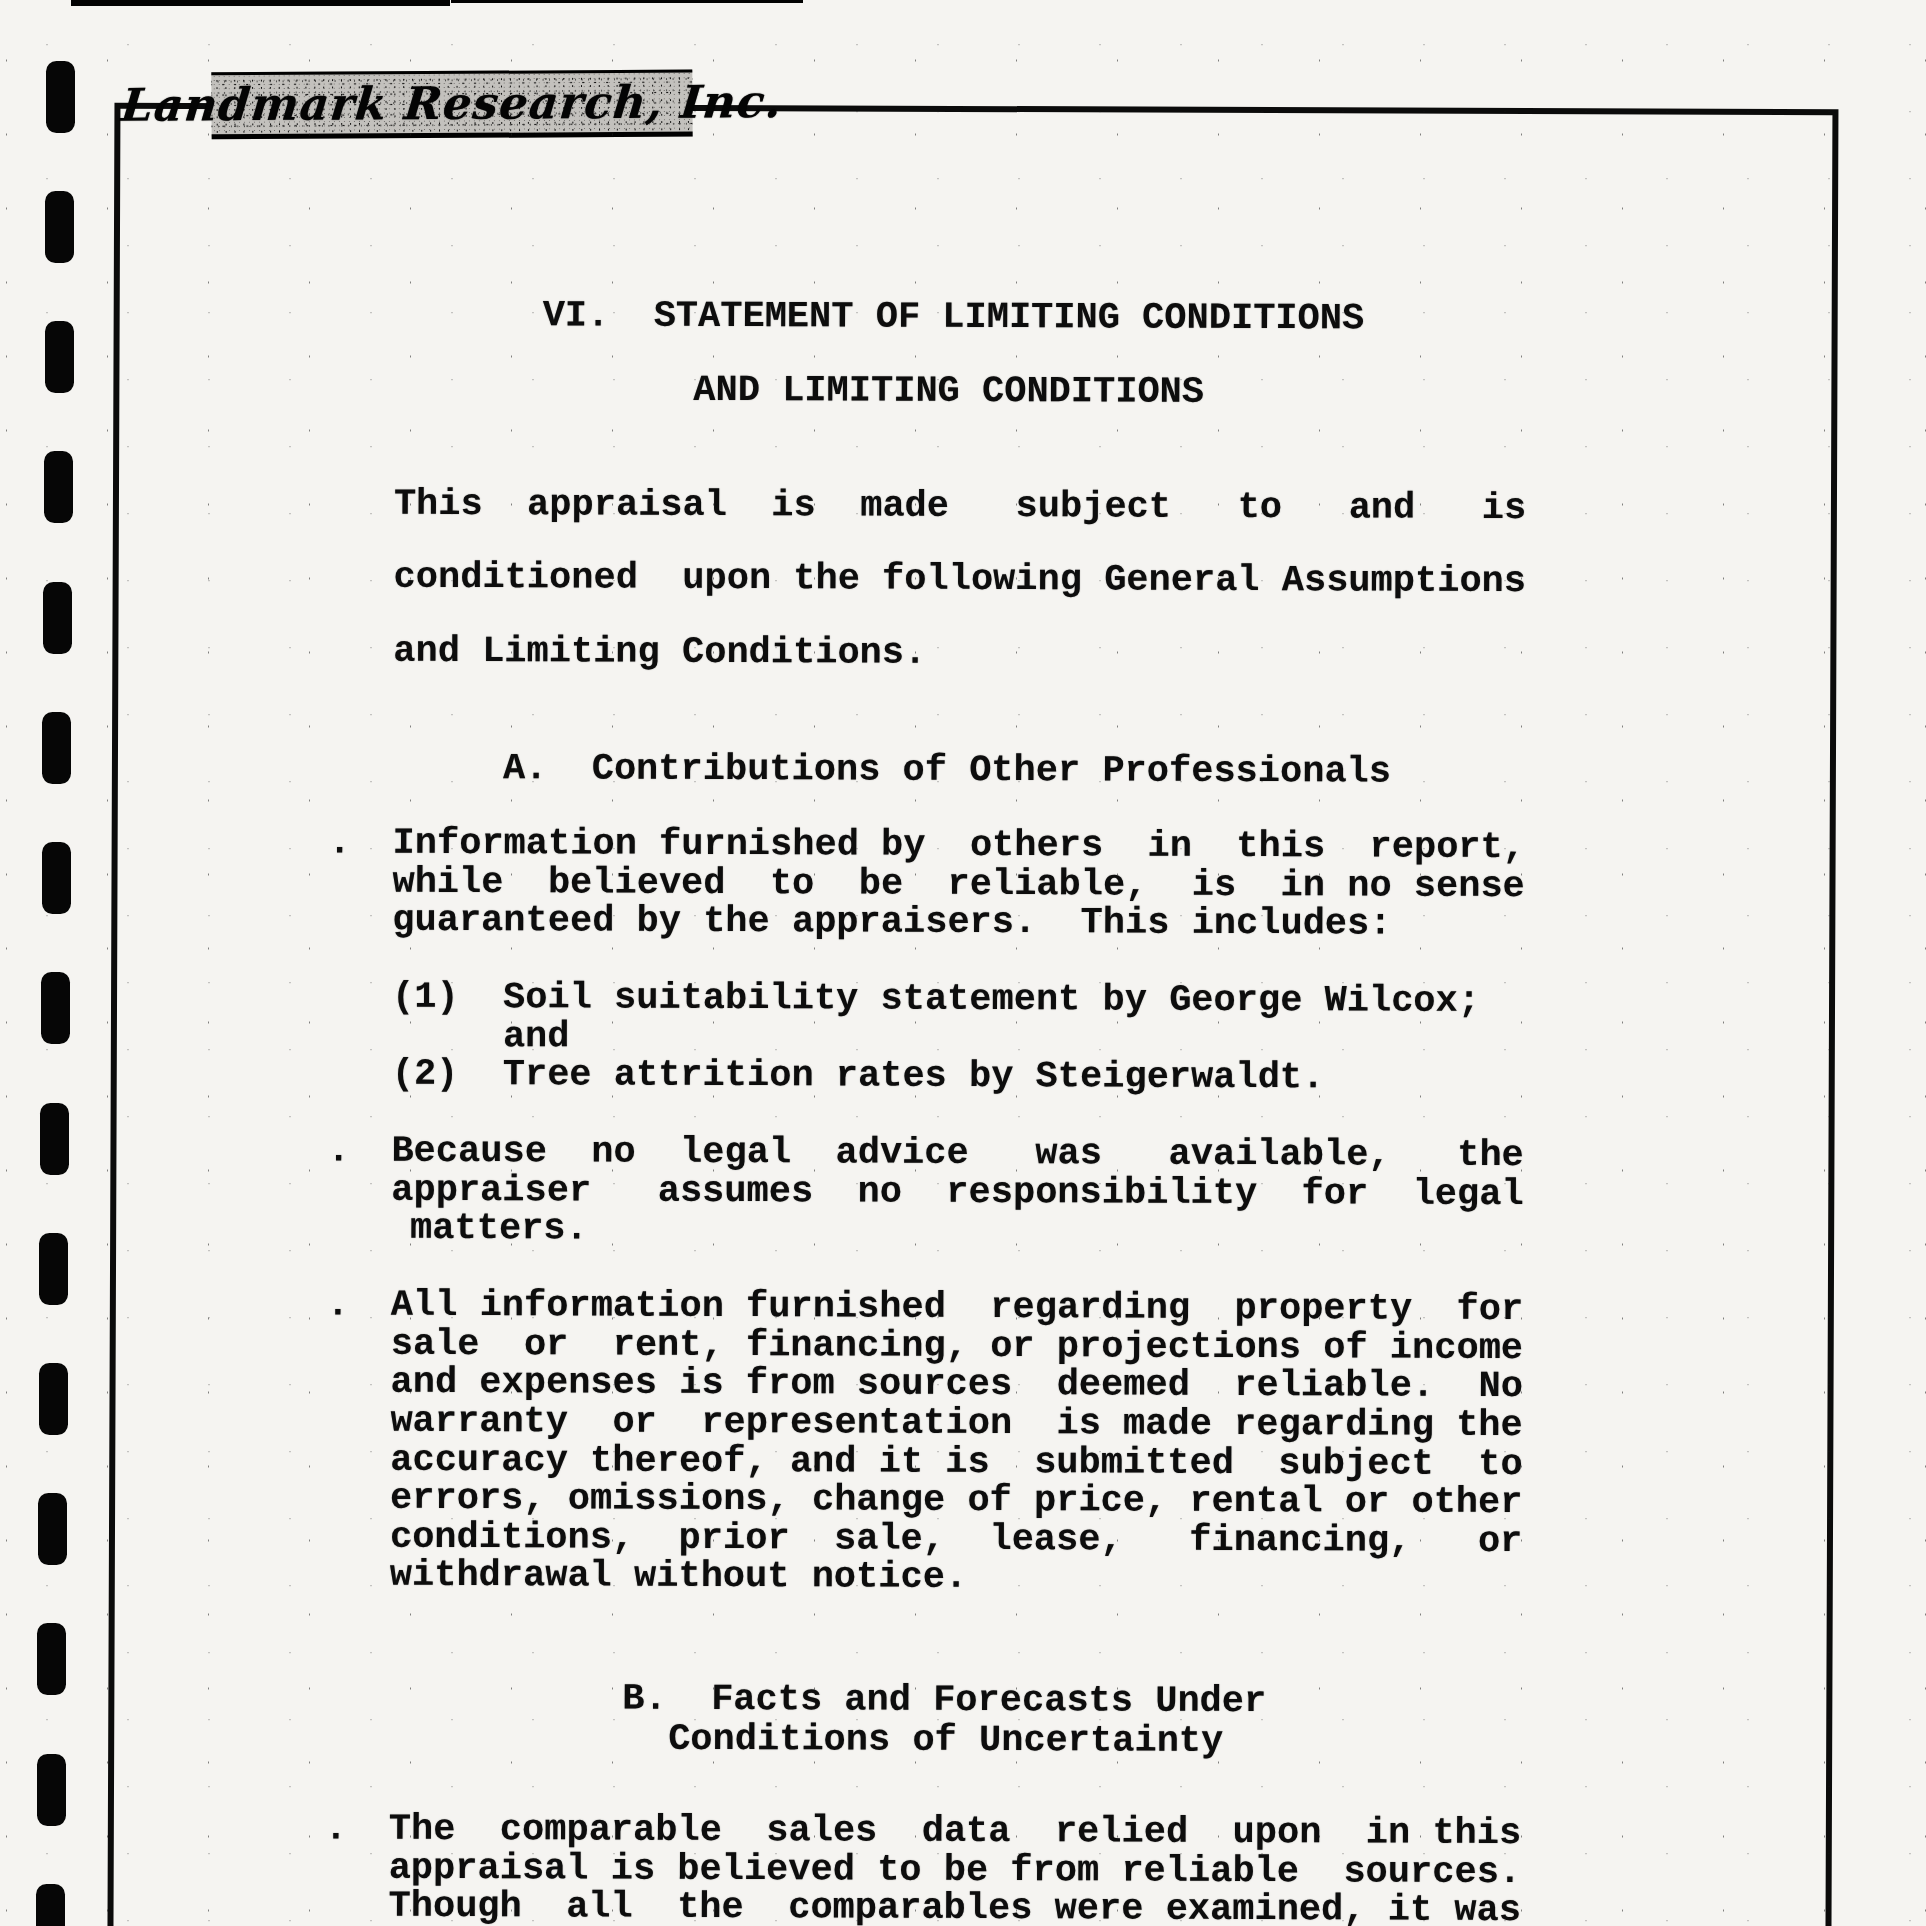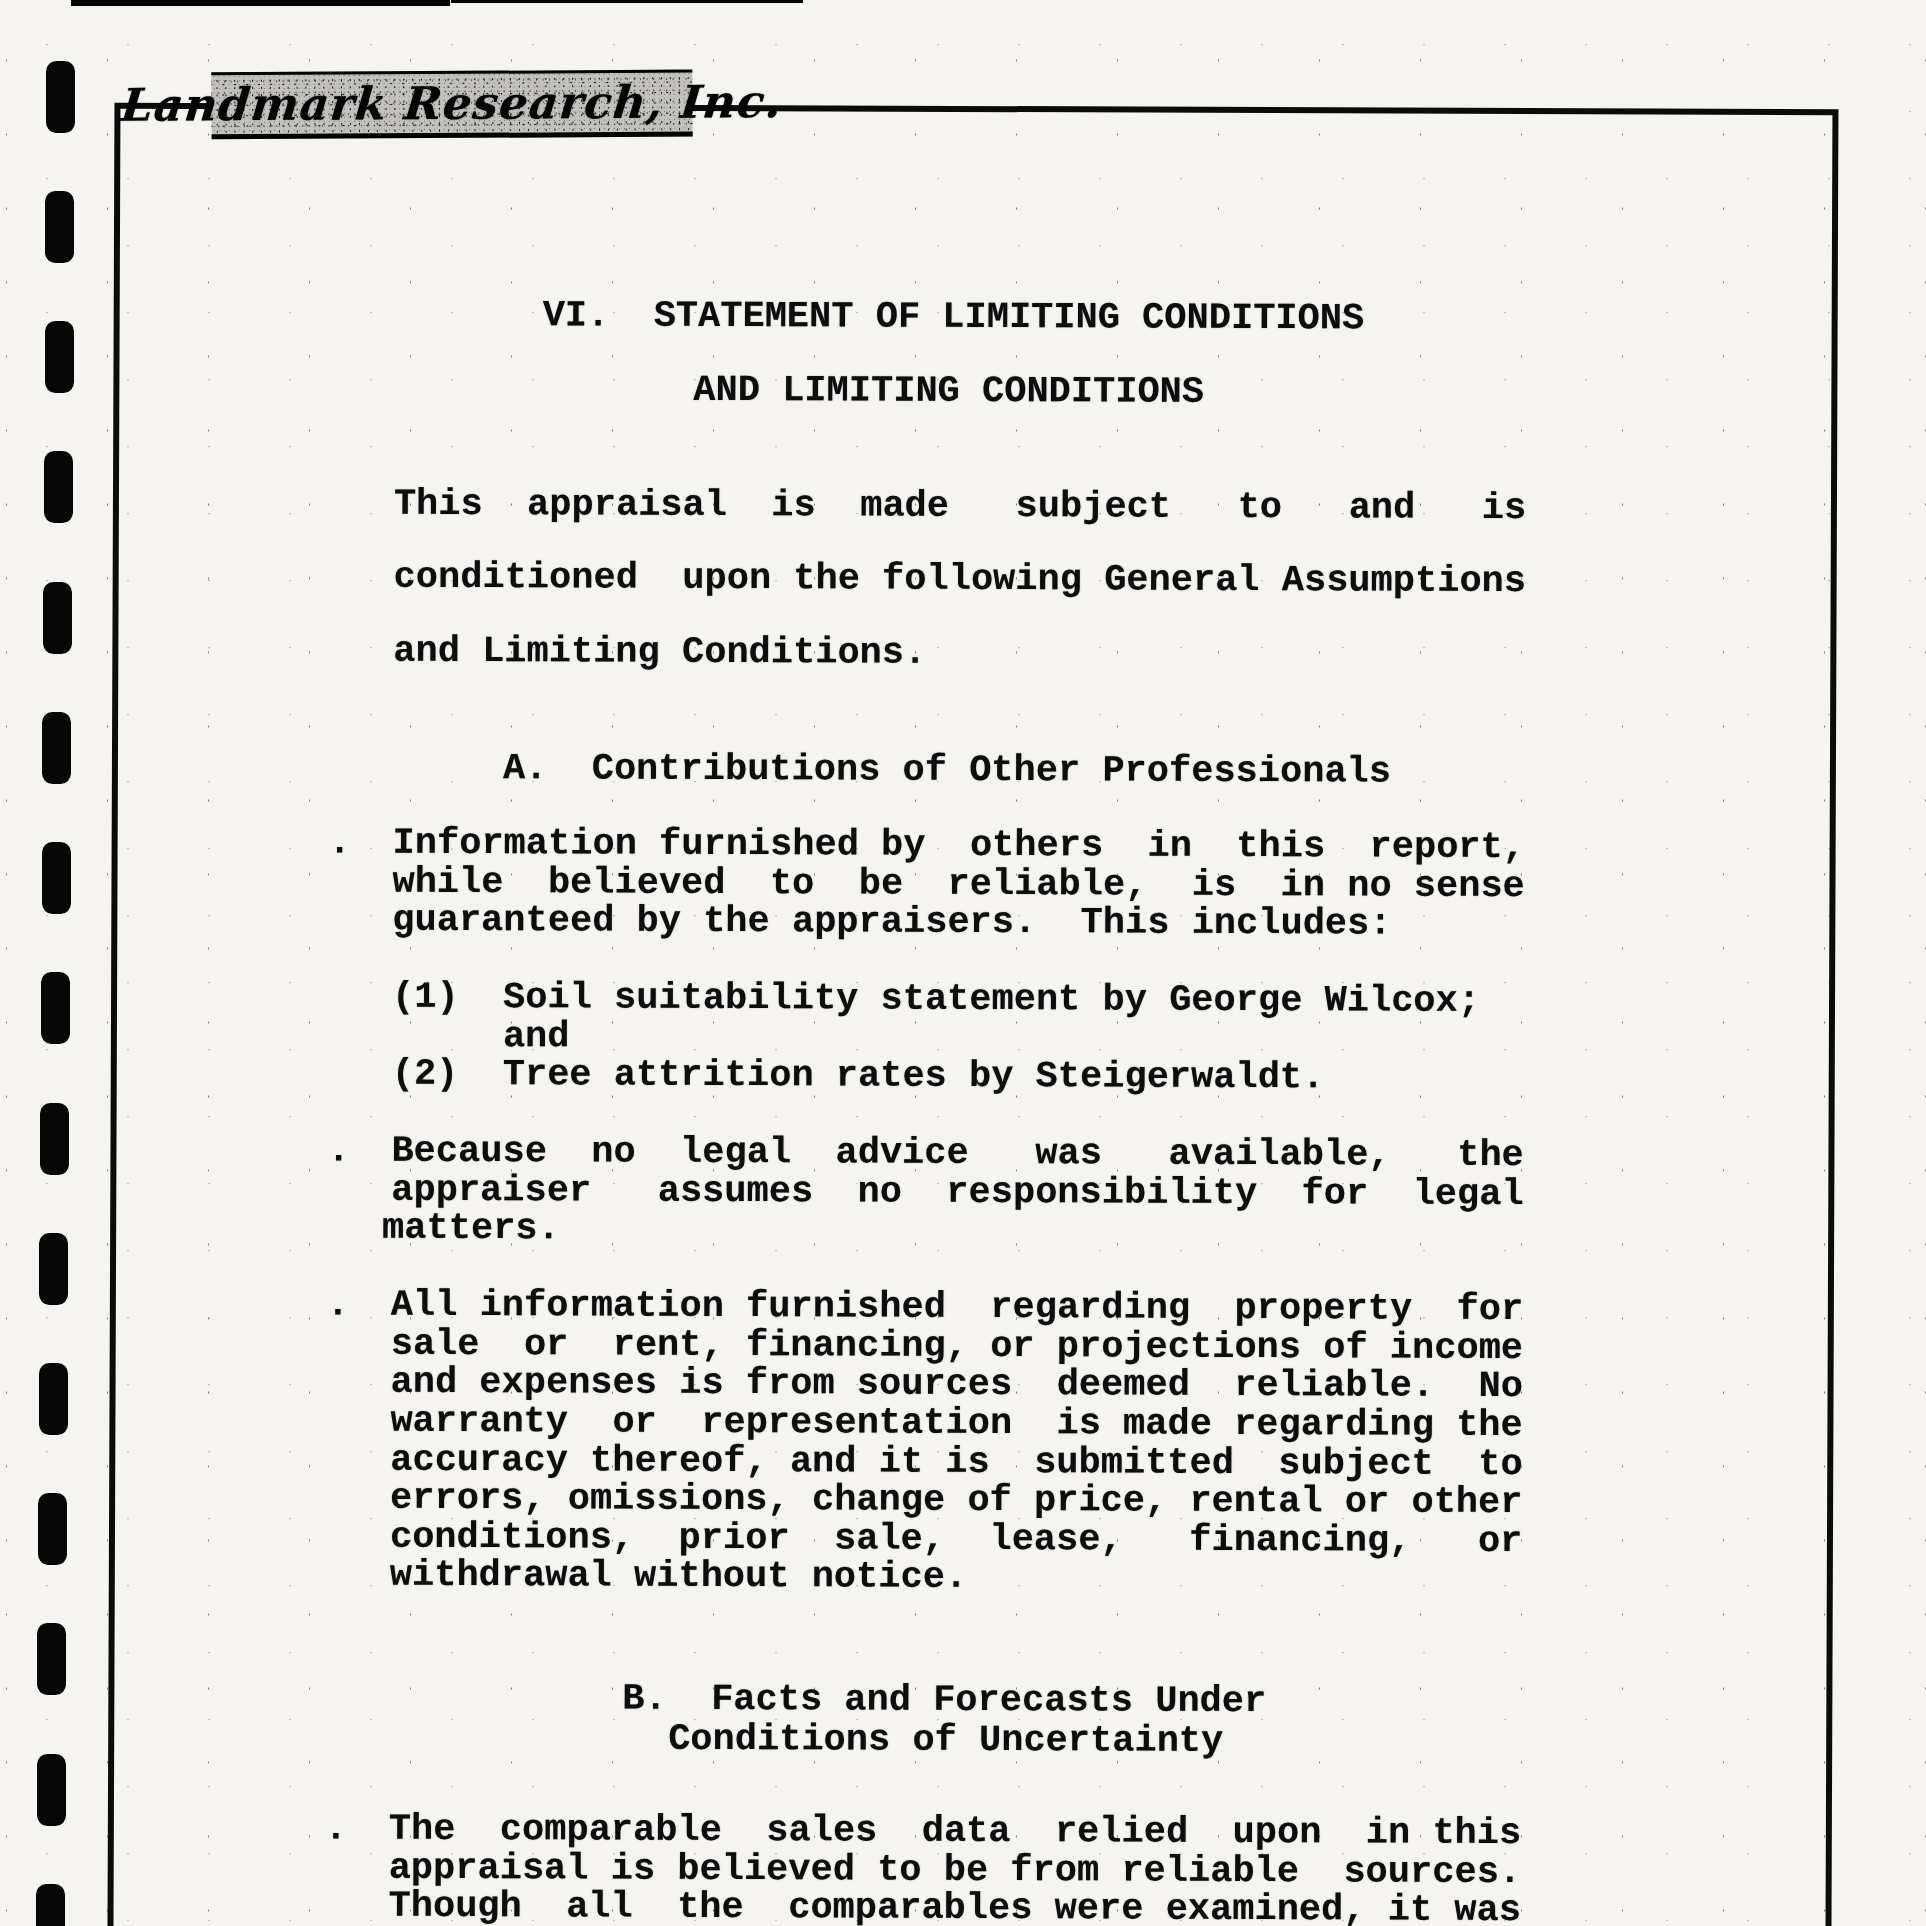--- a/index.html
+++ b/index.html
@@ -87,21 +87,21 @@
     <div class="tl" style="top:864px;left:391px">while  believed  to  be  reliable,  is  in no sense</div>
     <div class="tl" style="top:902px;left:391px">guaranteed by the appraisers.  This includes:</div>
 
     <div class="tl" style="top:979px;left:391px">(1)  Soil suitability statement by George Wilcox;</div>
     <div class="tl" style="top:1018px;left:391px">     and</div>
     <div class="tl" style="top:1056px;left:391px">(2)  Tree attrition rates by Steigerwaldt.</div>
 
     <div class="tl" style="top:1133px;left:327px">.</div>
     <div class="tl" style="top:1133px;left:391px">Because  no  legal  advice   was   available,   the</div>
     <div class="tl" style="top:1172px;left:391px">appraiser   assumes  no  responsibility  for  legal</div>
-    <div class="tl" style="top:1210px;left:382px">matters.</div>
+    <div class="tl" style="top:1210px;left:410px">matters.</div>
 
     <div class="tl" style="top:1287px;left:327px">.</div>
     <div class="tl" style="top:1287px;left:391px">All information furnished  regarding  property  for</div>
     <div class="tl" style="top:1326px;left:391px">sale  or  rent, financing, or projections of income</div>
     <div class="tl" style="top:1364px;left:391px">and expenses is from sources  deemed  reliable.  No</div>
     <div class="tl" style="top:1403px;left:391px">warranty  or  representation  is made regarding the</div>
     <div class="tl" style="top:1442px;left:391px">accuracy thereof, and it is  submitted  subject  to</div>
     <div class="tl" style="top:1480px;left:391px">errors, omissions, change of price, rental or other</div>
     <div class="tl" style="top:1519px;left:391px">conditions,  prior  sale,  lease,   financing,   or</div>
     <div class="tl" style="top:1557px;left:391px">withdrawal without notice.</div>

